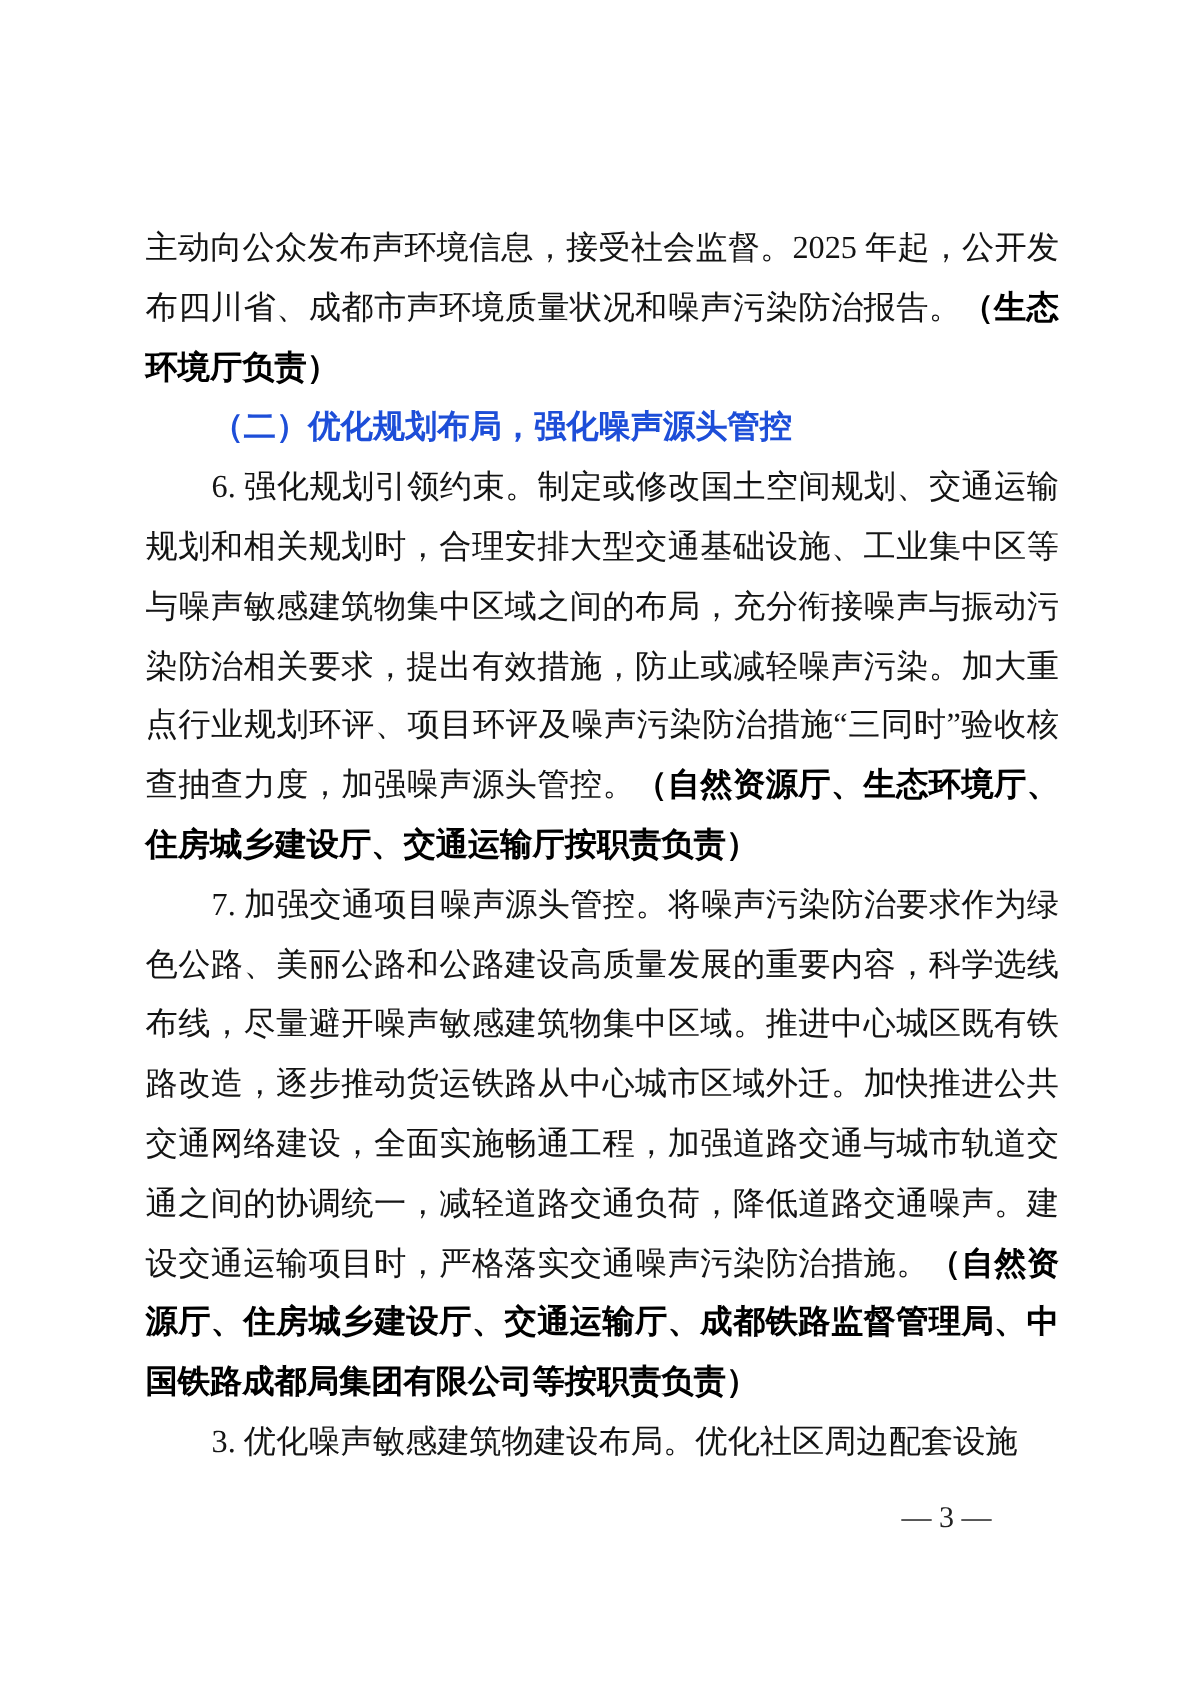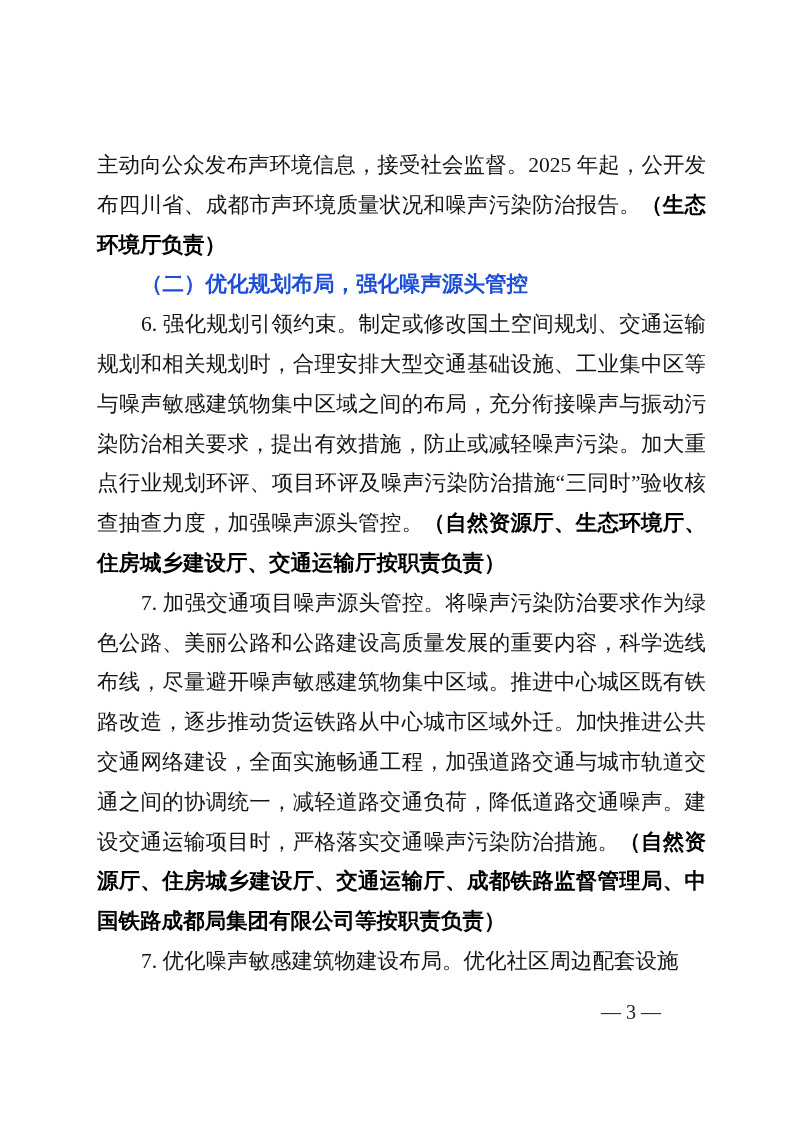--- a/index.html
+++ b/index.html
@@ -56,16 +56,16 @@
 </style>
 </head>
 <body>
 
 <div class="page">
   <div class="body-text">
     <p class="para"><span class="seg-normal">主动向公众发布声环境信息，接受社会监督。2025 年起，公开发布四川省、成都市声环境质量状况和噪声污染防治报告。</span><span class="seg-bold">（生态环境厅负责）</span></p>
     <p class="para indent"><span class="heading-text">（二）优化规划布局，强化噪声源头管控</span></p>
     <p class="para indent"><span class="seg-normal">6. 强化规划引领约束。制定或修改国土空间规划、交通运输规划和相关规划时，合理安排大型交通基础设施、工业集中区等与噪声敏感建筑物集中区域之间的布局，充分衔接噪声与振动污染防治相关要求，提出有效措施，防止或减轻噪声污染。加大重点行业规划环评、项目环评及噪声污染防治措施“三同时”验收核查抽查力度，加强噪声源头管控。</span><span class="seg-bold">（自然资源厅、生态环境厅、住房城乡建设厅、交通运输厅按职责负责）</span></p>
     <p class="para indent"><span class="seg-normal">7. 加强交通项目噪声源头管控。将噪声污染防治要求作为绿色公路、美丽公路和公路建设高质量发展的重要内容，科学选线布线，尽量避开噪声敏感建筑物集中区域。推进中心城区既有铁路改造，逐步推动货运铁路从中心城市区域外迁。加快推进公共交通网络建设，全面实施畅通工程，加强道路交通与城市轨道交通之间的协调统一，减轻道路交通负荷，降低道路交通噪声。建设交通运输项目时，严格落实交通噪声污染防治措施。</span><span class="seg-bold">（自然资源厅、住房城乡建设厅、交通运输厅、成都铁路监督管理局、中国铁路成都局集团有限公司等按职责负责）</span></p>
-    <p class="para indent"><span class="seg-normal">7. 优化噪声敏感建筑物建设布局。优化社区周边配套设施</span></p>
+    <p class="para indent"><span class="seg-normal">3. 优化噪声敏感建筑物建设布局。优化社区周边配套设施</span></p>
   </div>
   <div class="page-number">— 3 —</div>
 </div>
 
 </body></html>

